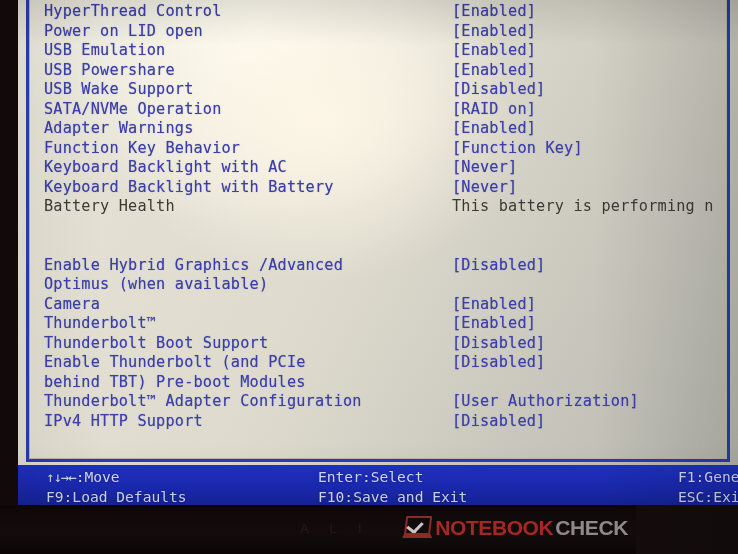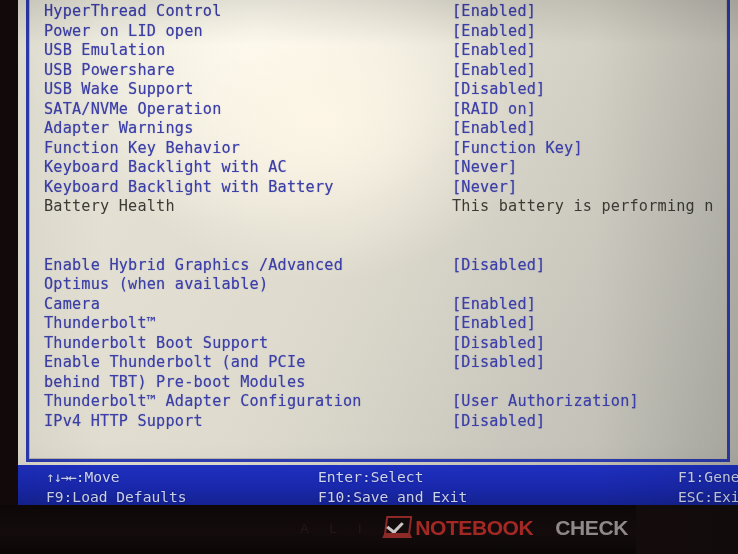--- a/index.html
+++ b/index.html
@@ -121,21 +121,21 @@
     position:absolute;left:8px;top:3px;width:7px;height:11px;
     border-right:3px solid #c9c5c2;border-bottom:3px solid #c9c5c2;
     transform:rotate(38deg) skewX(-6deg);
   }
   #nbc .laptop .base{
     position:absolute;left:0;top:17px;width:30px;height:5px;
     background:#8d2a28;
     clip-path:polygon(8% 0,92% 0,100% 100%,0 100%);
   }
   #nbc .red{color:#a32824;}
-  #nbc .grey{color:#8e8a87;margin-left:20px;}
+  #nbc .grey{color:#8e8a87;}
 </style>
 </head>
 <body>
 
 <div id="bezel">
 
   <div id="screen">
 
     <div id="pane">
       <div id="pane-inner"></div>

